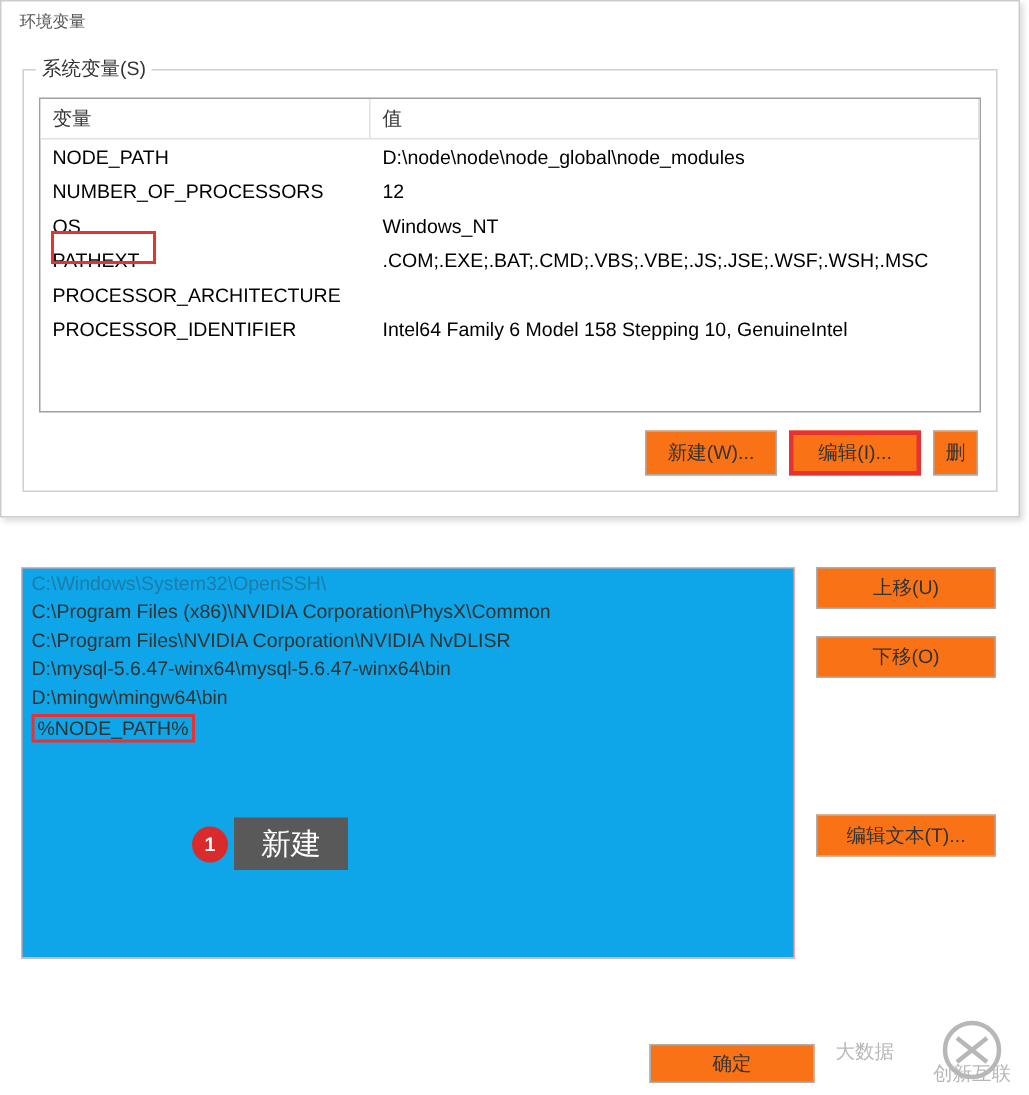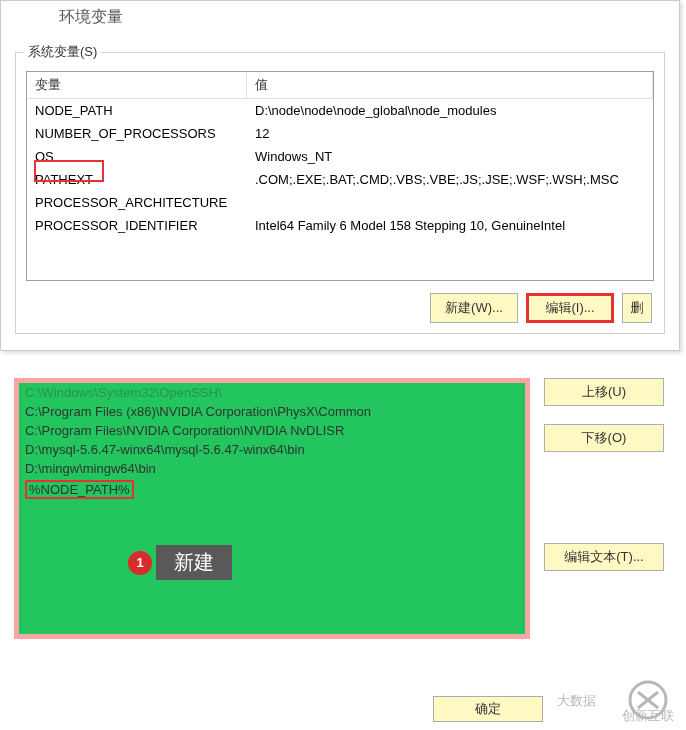--- a/index.html
+++ b/index.html
@@ -1,33 +1,33 @@
 <!DOCTYPE html>
 <html><head>
   <meta charset="utf-8">
   <style>
     * { box-sizing: border-box; margin: 0; padding: 0; font-family: "Microsoft YaHei", "Segoe UI", Tahoma, sans-serif; font-size: 13px; }
     body { background: #fff; width: 686px; height: 730px; position: relative; overflow: hidden; }
-    .window-title { color: #555; padding: 6px 12px; font-size: 16px; margin-left: 46px; }
+    .window-title { color: #555; padding: 6px 12px; font-size: 11px; }
     .group-box { border: 1px solid #d0d0d0; margin: 18px 14px 0 14px; position: relative; padding: 18px 10px 10px 10px; background: #fff; }
     .group-label { position: absolute; top: -10px; left: 8px; background: #fff; padding: 0 4px; color: #333; }
     .vars-table { border: 1px solid #a0a0a0; width: 100%; height: 210px; overflow: hidden; }
     .vars-header { display: flex; background: #fff; border-bottom: 1px solid #e0e0e0; }
     .vars-header .col { padding: 4px 8px; color: #333; border-right: 1px solid #e0e0e0; }
     .col-var { width: 220px; flex-shrink: 0; }
     .col-val { flex: 1; }
     .vars-body .row { display: flex; padding: 2px 0; }
     .vars-body .row .cell { padding: 2px 8px; white-space: nowrap; overflow: hidden; }
     .row-highlight { background: #f0f0f0; }
     .hl-pathname { position: absolute; border: 2px solid #e63232; width: 70px; height: 22px; left: 18px; top: 107px; pointer-events:none; }
     .btn-row { display: flex; justify-content: flex-end; gap: 8px; margin-top: 12px; padding-right: 2px; }
-    .btn { border: 1px solid #adadad; background: #fef9c3; padding: 3px 14px; min-width: 88px; text-align: center; cursor: pointer; color: #333; }
+    .btn { border: 1px solid #adadad; background: #f97316; padding: 3px 14px; min-width: 88px; text-align: center; cursor: pointer; color: #333; }
     .hl-edit { border: 3px solid #e63232 !important; }
     .lower-area { position: absolute; left: 14px; top: 378px; width: 660px; display: flex; gap: 14px; }
-    .path-list { border: 5px solid #fca5a5; width: 516px; height: 261px; background: #22c55e; overflow: hidden; position: relative; }
+    .path-list { border: 1px solid #fca5a5; width: 516px; height: 261px; background: #0ea5e9; overflow: hidden; position: relative; }
     .path-item { padding: 2px 6px; white-space: nowrap; color: #333; }
     .lower-btns { display: flex; flex-direction: column; gap: 18px; width: 120px; }
     .lower-btns .btn { padding: 4px 10px; min-width: 110px; }
     .hl-nodepath { border: 2px solid #e63232; display: inline-block; padding: 0 2px; }
     .annotation { position: absolute; left: 128px; top: 545px; display: flex; align-items: center; pointer-events:none; }
     .ann-circle { width: 24px; height: 24px; border-radius: 50%; background: #d92b2b; color: #fff; display: flex; align-items: center; justify-content: center; font-weight: bold; font-size: 13px; }
     .ann-label { background: #595959; color: #fff; padding: 4px 18px; margin-left: 4px; font-size: 20px; }
     .ok-btn { position: absolute; left: 433px; top: 696px; }
     .watermark-text { position: absolute; right: 90px; bottom: 20px; color: #999; font-size: 13px; opacity: .7; pointer-events:none; }
     .watermark-logo { position: absolute; right: 8px; bottom: 8px; width: 60px; height: 44px; opacity: .6; pointer-events:none; }

